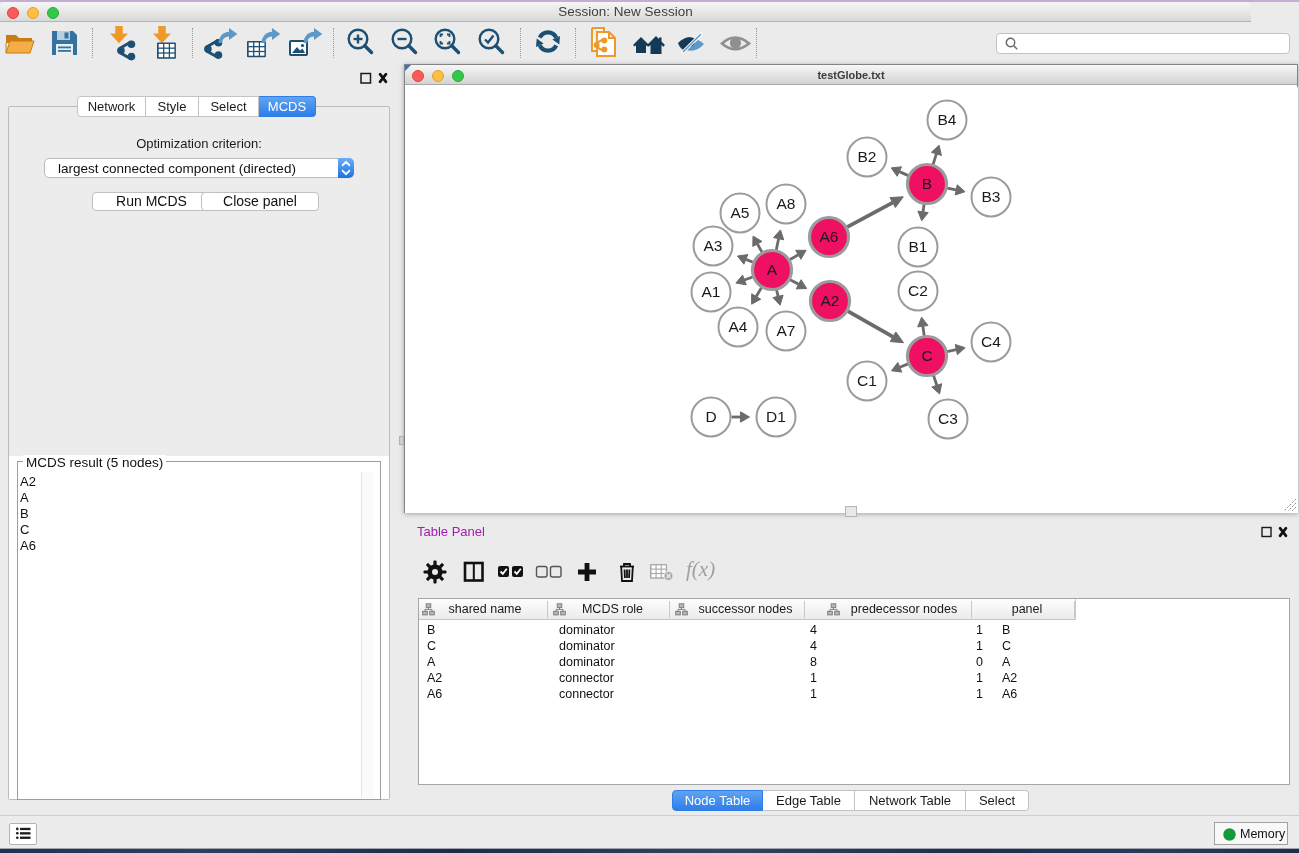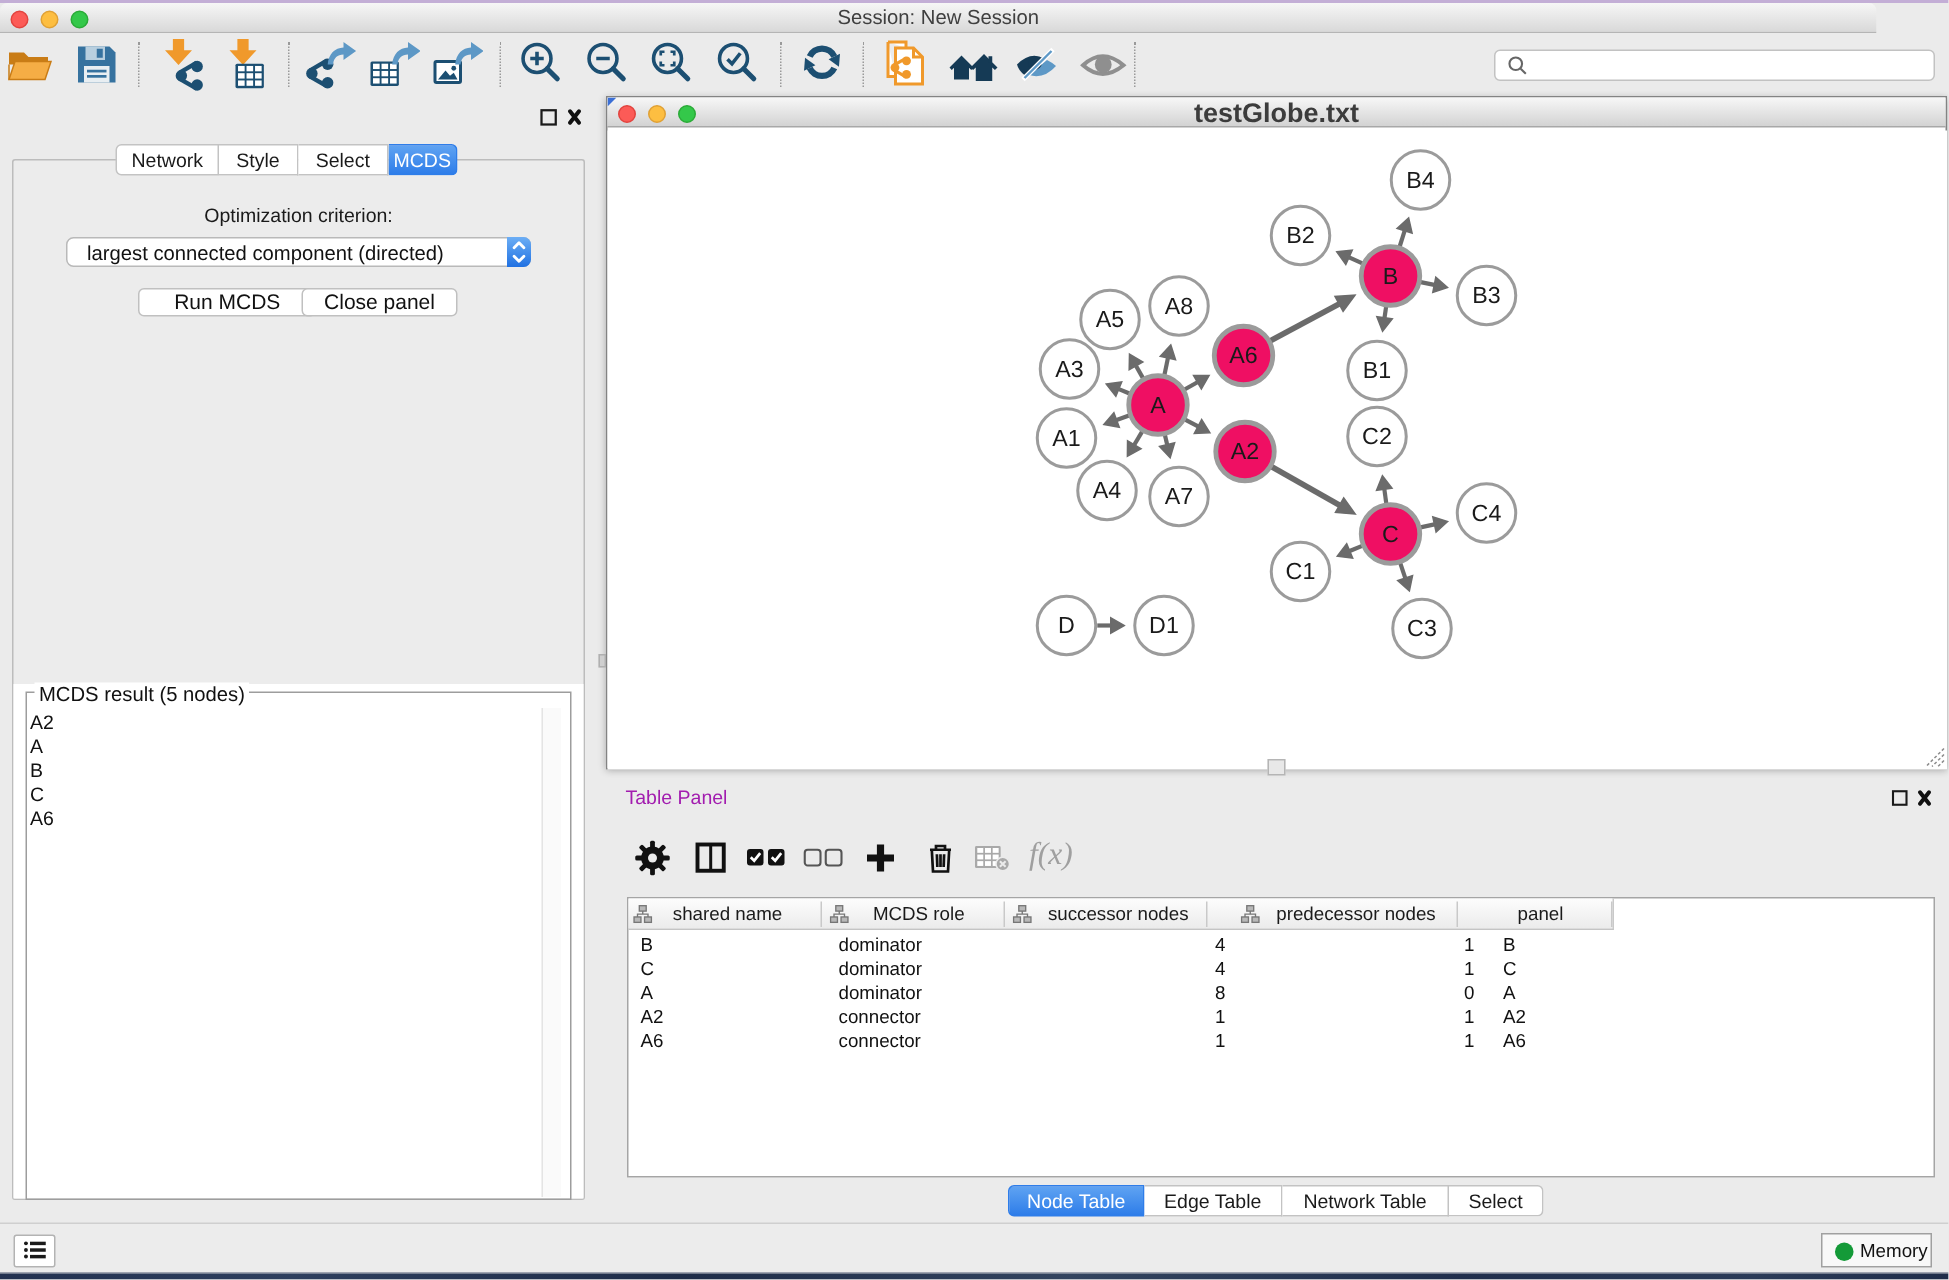--- a/index.html
+++ b/index.html
@@ -34,21 +34,21 @@
 .btn { position:absolute; height:19px; background:#fff; border:1px solid #c0c0c0; border-radius:4px; font-size:14px; color:#111; text-align:center; line-height:17px; }
 #white-sub { left:9px; top:456px; width:380px; height:343px; background:#fff; }
 #fieldset { left:17px; top:461px; width:364px; height:339px; border:1px solid #9d9d9d; }
 #fieldset-legend { left:23px; top:455px; background:#fff; padding:0 3px; font-size:13.5px; color:#111; }
 #mcds-list { left:20px; top:474px; width:343px; font-size:13px; color:#111; line-height:16px; }
 #mcds-scroll { left:361px; top:472px; width:13px; height:326px; background:#fafafa; border-left:1px solid #e4e4e4; }
 
 
 #netwin { left:404px; top:64px; width:894px; height:449px; background:#fff; border:1px solid #838383; box-shadow:0 1px 5px rgba(0,0,0,0.3); }
 #net-titlebar { position:absolute; left:0; top:0; width:100%; height:20px; background:linear-gradient(#f7f7f7,#d3d3d3); border-bottom:1px solid #a8a8a8; }
-#net-titlebar .title { width:100%; text-align:center; font-size:18px; font-weight:bold; color:#3c3c3c; line-height:20px; }
+#net-titlebar .title { width:100%; text-align:center; font-size:11px; font-weight:bold; color:#3c3c3c; line-height:20px; }
 #net-canvas { position:absolute; left:0; top:22px; width:893px; height:426px; background:#fff; }
 
 
 #tp-title { left:417px; top:524px; font-size:13px; color:#a21caf; }
 #tp-toolbar { left:404px; top:552px; width:895px; height:40px; }
 #tablebox { left:418px; top:598px; width:872px; height:187px; background:#fff; border:1px solid #a5a5a5; }
 #thead { position:absolute; left:0; top:0; width:657px; height:21px; border-right:1px solid #c9c9c9; background:linear-gradient(#fdfdfd,#ebebeb); border-bottom:1px solid #c4c4c4; }
 .thdiv { position:absolute; top:2px; height:17px; border-left:1px solid #c9c9c9; }
 .thlbl { position:absolute; top:3px; font-size:12.5px; color:#1a1a1a; transform:translateX(-50%); white-space:nowrap; }
 .trow { position:absolute; font-size:12.5px; color:#111; height:16px; line-height:16px; }
@@ -250,32 +250,32 @@
 <div class="abs" id="cp-title">Control Panel</div>
 <svg class="abs" style="left:359px;top:71px" width="32" height="14" viewBox="0 0 32 14">
   <rect x="2" y="2.5" width="9.5" height="9.5" fill="none" stroke="#1a1a1a" stroke-width="1.5"></rect>
   <path d="M21 3.2 L27 10.8 M27 3.2 L21 10.8" stroke="#111" stroke-width="2.7" stroke-linecap="round"></path>
 </svg>
 <div class="abs" id="cp-box"></div>
 <div class="abs" id="cp-tabs">
   <div class="tab first" style="width:69px">Network</div>
   <div class="tab" style="width:53px">Style</div>
   <div class="tab" style="width:60px">Select</div>
-  <div class="tab sel last" style="width:46px">MCDS</div>
+  <div class="tab sel last" style="width:57px">MCDS</div>
 </div>
 <div class="abs" id="opt-label">Optimization criterion:</div>
 <div class="abs" id="dropdown">
   <div class="txt">largest connected component (directed)</div>
   <div class="spin"><svg width="16" height="20" viewBox="0 0 16 20">
         <path d="M4.7 7.2 L8 3.8 L11.3 7.2" fill="none" stroke="#fff" stroke-width="1.9" stroke-linecap="round" stroke-linejoin="round"></path>
         <path d="M4.7 12.8 L8 16.2 L11.3 12.8" fill="none" stroke="#fff" stroke-width="1.9" stroke-linecap="round" stroke-linejoin="round"></path>
       </svg></div>
 </div>
 <div class="btn" style="left:92px; top:192px; width:119px;text-align:center;">Run MCDS</div>
-<div class="btn" style="left:201px; top:192px; width:104px;">Close panel</div>
+<div class="btn" style="left:201px; top:192px; width:118px;">Close panel</div>
 <div class="abs" id="white-sub"></div>
 <div class="abs" id="fieldset"></div>
 <div class="abs" id="fieldset-legend">MCDS result (5 nodes)</div>
 <div class="abs" id="mcds-list">A2<br>A<br>B<br>C<br>A6</div>
 <div class="abs" id="mcds-scroll"></div>
 
 <div class="abs" id="netwin">
   <svg style="position:absolute;left:0;top:0;z-index:9" width="6" height="6" viewBox="0 0 6 6">
       <path d="M0 0 L6 0 L0 6 Z" fill="#3b6fd6"></path>
     </svg>

